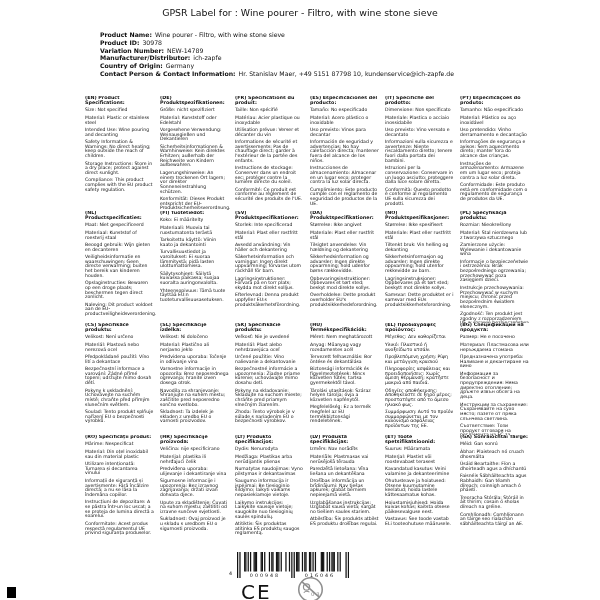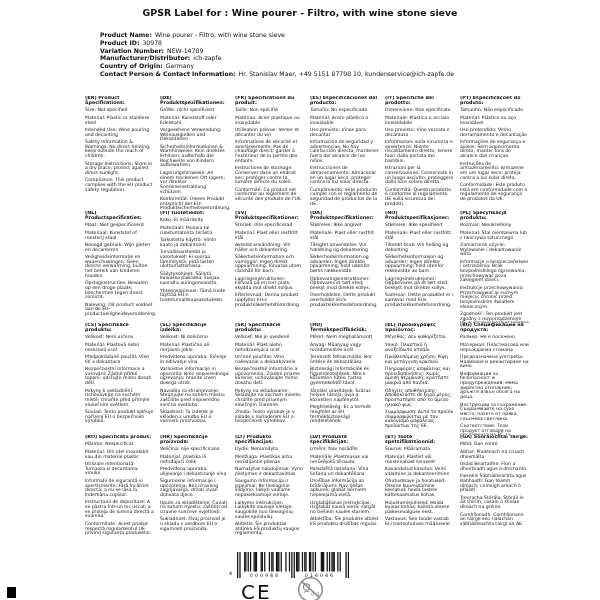--- a/index.html
+++ b/index.html
@@ -1,19 +1,19 @@
 <!DOCTYPE html>
 <html><head>
 <meta charset="utf-8">
 <style>
   html,body{margin:0;padding:0;background:#ffffff;}
   .page{position:relative;width:600px;height:600px;background:#ffffff;overflow:hidden;
         font-family:"DejaVu Sans","Liberation Sans",sans-serif;color:#111;}
   .title{position:absolute;top:7px;left:0;width:100%;text-align:center;
-         font-size:9.4px;font-weight:bold;margin:0;}
+         font-size:9.4px;font-weight:normal;margin:0;}
   .product-info{position:absolute;left:100px;top:31px;font-size:6.2px;line-height:7.8px;white-space:nowrap;}
   .pi-label{font-weight:bold;margin-right:3px;}
   .lang-rows{position:absolute;left:85px;top:96px;width:450px;height:446px;
     background:repeating-linear-gradient(to right,
       transparent 0px,transparent 72.6px,#d4d4d4 72.6px,#d4d4d4 73.2px,transparent 73.2px,transparent 75px);}
   .lang-row{display:grid;grid-template-columns:repeat(6,71px);column-gap:4px;overflow:hidden;align-items:start;}
   .row-0{height:115px}.row-1{height:112px}.row-2{height:112px}.row-3{height:105px}
   .lang-block{font-size:4.6px;line-height:1.02;padding-right:2px;box-sizing:border-box;}
   .block-header{font-weight:bold;font-size:4.8px;margin:0 0 2.6px 0;}
   .block-par{margin:0 0 2.8px 0;}

